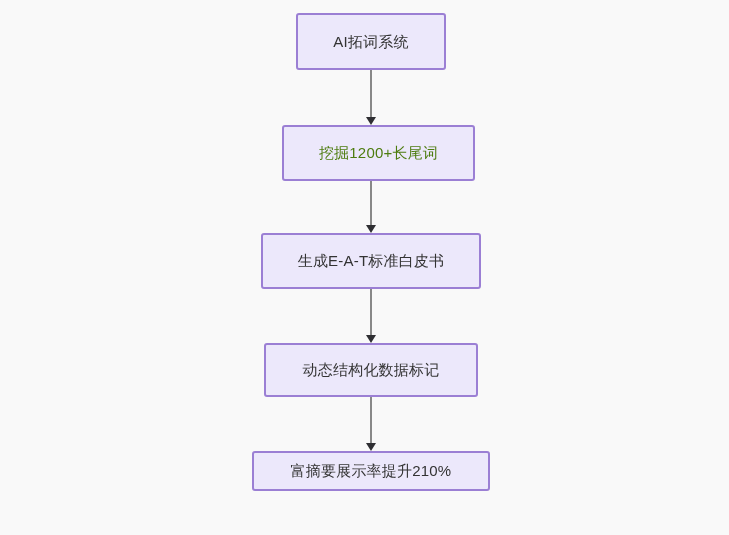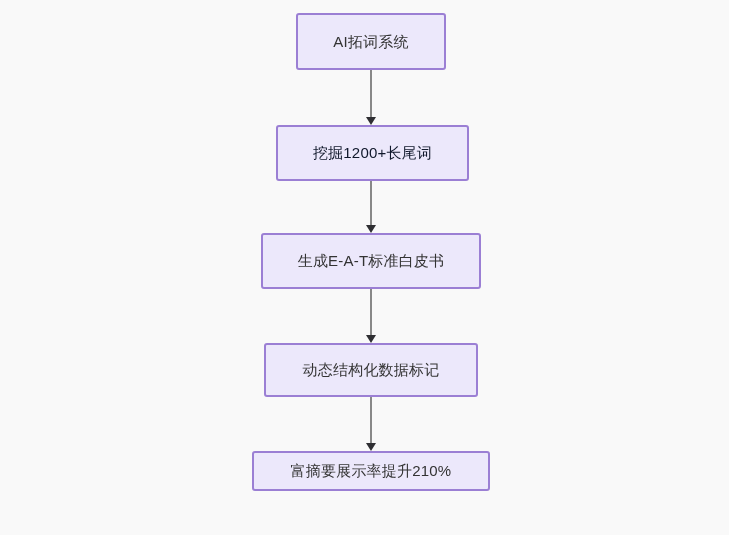--- a/index.html
+++ b/index.html
@@ -75,21 +75,21 @@
     <div class="edge-arrow" style="top: 46px; border-top-color: rgb(47, 47, 51);"></div>
   </div>
   <div class="edge" style="left: 370px; top: 397px; width: 2px; height: 54px;">
     <div class="edge-line" style="height: 47px; background: rgb(136, 136, 136);"></div>
     <div class="edge-arrow" style="top: 46px; border-top-color: rgb(47, 47, 51);"></div>
   </div>
 
   <div class="node" style="left: 296px; top: 13px; width: 150px; height: 57px; background: rgb(236, 232, 251); border-color: rgb(155, 127, 212); color: rgb(51, 51, 51);">
     <span class="node-label">AI拓词系统</span>
   </div>
-  <div class="node" style="left: 276px; top: 125px; width: 193px; height: 56px; background: rgb(236, 232, 251); border-color: rgb(155, 127, 212); color: #0f172a;">
+  <div class="node" style="left: 282px; top: 125px; width: 193px; height: 56px; background: rgb(236, 232, 251); border-color: rgb(155, 127, 212); color: #4d7c0f;">
     <span class="node-label">挖掘1200+长尾词</span>
   </div>
   <div class="node" style="left: 261px; top: 233px; width: 220px; height: 56px; background: rgb(236, 232, 251); border-color: rgb(155, 127, 212); color: rgb(51, 51, 51);">
     <span class="node-label">生成E-A-T标准白皮书</span>
   </div>
   <div class="node" style="left: 264px; top: 343px; width: 214px; height: 54px; background: rgb(236, 232, 251); border-color: rgb(155, 127, 212); color: rgb(51, 51, 51);">
     <span class="node-label">动态结构化数据标记</span>
   </div>
   <div class="node" style="left: 252px; top: 451px; width: 238px; height: 40px; background: rgb(236, 232, 251); border-color: rgb(155, 127, 212); color: rgb(51, 51, 51);">
     <span class="node-label">富摘要展示率提升210%</span>

